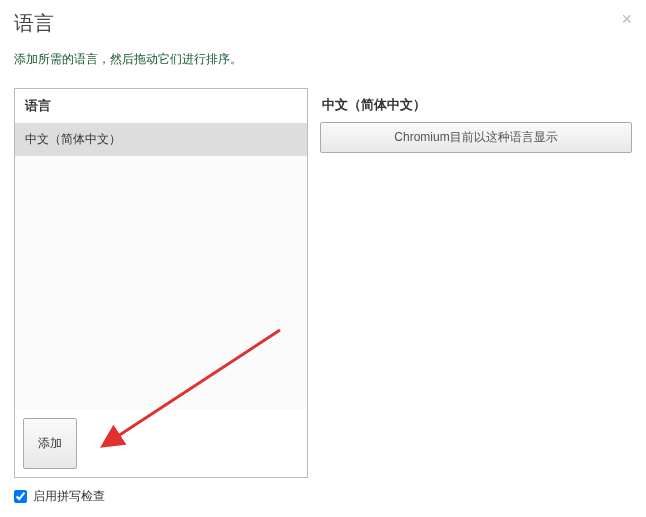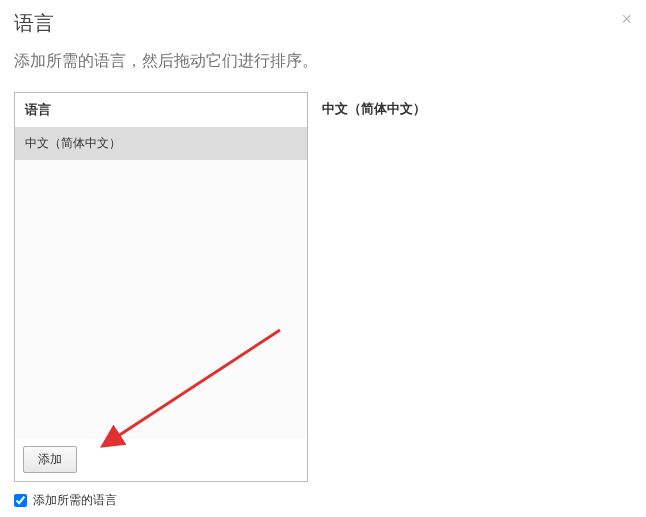--- a/index.html
+++ b/index.html
@@ -30,22 +30,22 @@
     .close-icon {
       position: absolute;
       right: 14px;
       top: 10px;
       color: #bbb;
       font-size: 18px;
       cursor: pointer;
       line-height: 1;
     }
     .desc {
-      font-size: 16px;
-      color: #737373;
+      font-size: 12px;
+      color: #14532d;
       margin-bottom: 12px;
     }
     .main {
       display: flex;
       padding: 0 14px;
       gap: 12px;
     }
     .left-panel {
       width: 294px;
       height: 390px;
@@ -69,21 +69,21 @@
     }
     .lang-item.selected {
       background: #ddd;
     }
     .left-footer {
       margin-top: auto;
       padding: 8px;
       background: #fff;
     }
     .add-btn {
-      padding: 4px 14px;
+      padding: 16px 14px;
       font-size: 12px;
       border: 1px solid #aaa;
       border-radius: 2px;
       background: linear-gradient(#fafafa, #e8e8e8);
       cursor: pointer;
       color: #333;
     }
     .right-panel {
       flex: 1;
       padding-top: 0;
@@ -139,26 +139,27 @@
   <div class="left-panel">
     <div class="left-header">语言</div>
     <div class="lang-item selected">中文（简体中文）</div>
     <div class="left-footer">
       <button type="button" class="add-btn">添加</button>
     </div>
   </div>
 
   <div class="right-panel">
     <div class="right-header">中文（简体中文）</div>
+    <button type="button" class="status-btn">Chromium目前以这种语言显示</button>
   </div>
 </div>
 
 <div class="footer">
   <input type="checkbox" class="checkbox" checked="" style="">
-  <span class="footer-label">添加所需的语言</span>
+  <span class="footer-label">启用拼写检查</span>
 </div>
 
 <svg class="arrow" style="left:100px; top:320px;" width="200" height="140" viewBox="0 0 200 140">
   <defs>
     <marker id="arrowhead" markerWidth="8" markerHeight="8" refX="2" refY="4" orient="auto">
       <polygon points="0 0, 8 4, 0 8" fill="#e03030"></polygon>
     </marker>
   </defs>
   <line x1="180" y1="10" x2="15" y2="118" stroke="#e03030" stroke-width="3" marker-end="url(#arrowhead)"></line>
 </svg>

